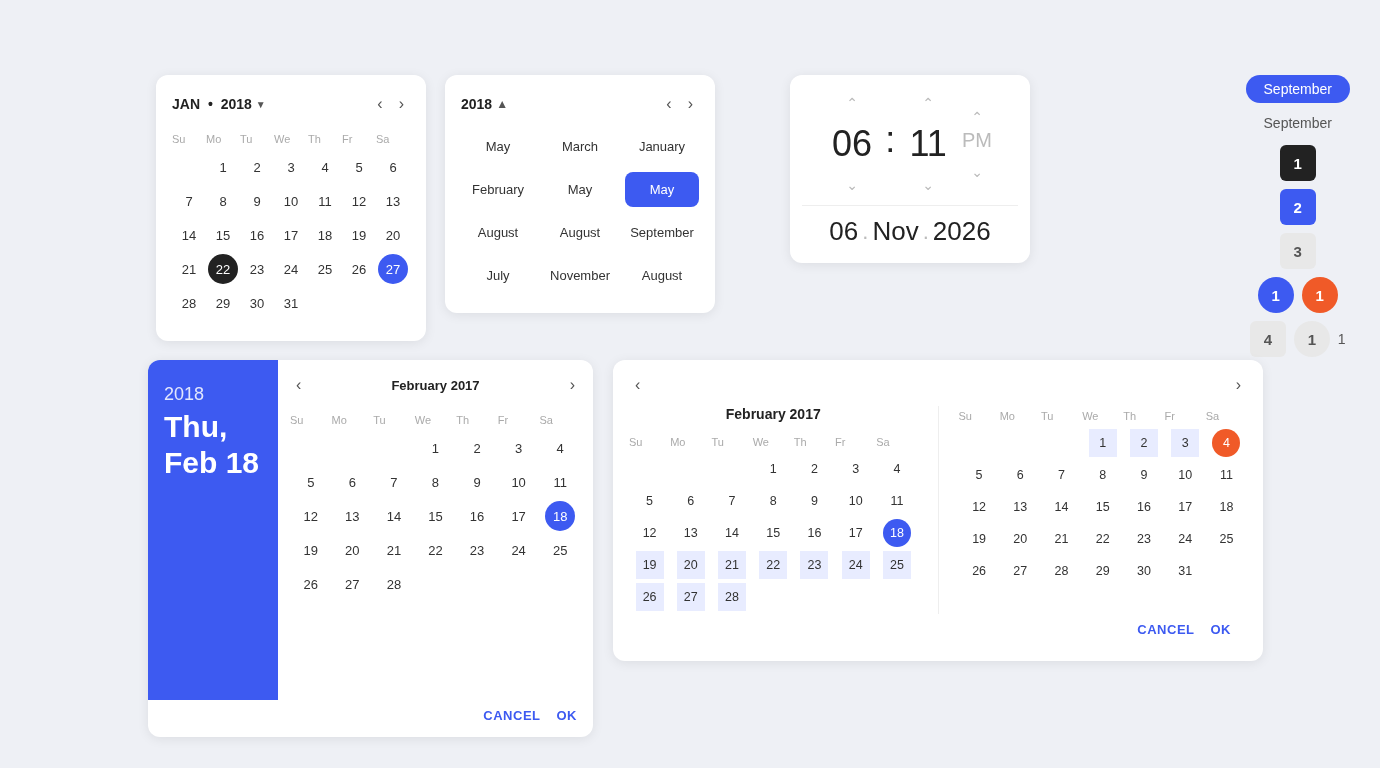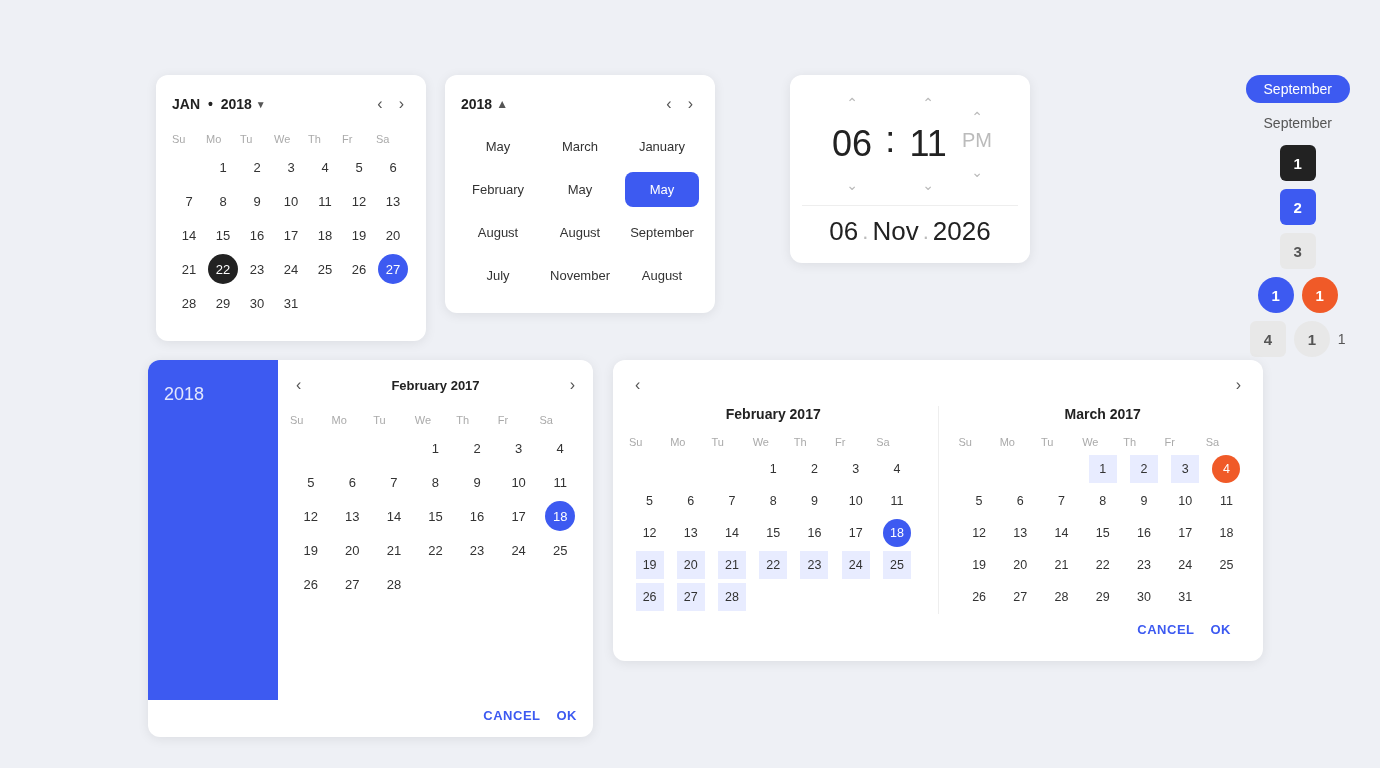--- a/index.html
+++ b/index.html
@@ -480,20 +480,21 @@
     <div class="num-box gray">4</div>
     <div class="num-circle gray-circle">1</div>
     <span style="font-size:14px;color:#555">1</span>
   </div>
 </div>
 
 <div class="widget" id="datepicker1">
   <div class="dp-inner">
     <div class="dp-sidebar">
       <div class="dp-year">2018</div>
+      <div class="dp-date-big">Thu, Feb 18</div>
     </div>
     <div class="dp-cal-area">
       <div class="cal-header">
         <button class="nav-btn">‹</button>
         <span class="cal-title" style="font-size:13px">February 2017</span>
         <button class="nav-btn">›</button>
       </div>
       <div class="cal-grid" id="dp1-grid">
           <div class="day-row">
             <div class="day-header">Su</div>
@@ -621,23 +622,20 @@
             <div class="day-cell range-cell" style="background: rgb(232, 236, 255); border-radius: 0px;">28</div>
             <div class="day-cell"></div>
             <div class="day-cell"></div>
             <div class="day-cell"></div>
             <div class="day-cell"></div>
           </div>
         </div>
     </div>
     <div class="divider-v"></div>
     <div class="single-cal">
-      <div class="sc-header">
-        <span class="sc-title">March 2017</span>
-      </div>
       <div class="cal-grid dcal-grid" id="dp2-cal2-grid">
           <div class="day-row">
             <div class="day-header">Su</div>
             <div class="day-header">Mo</div>
             <div class="day-header">Tu</div>
             <div class="day-header">We</div>
             <div class="day-header">Th</div>
             <div class="day-header">Fr</div>
             <div class="day-header">Sa</div>
           </div>

